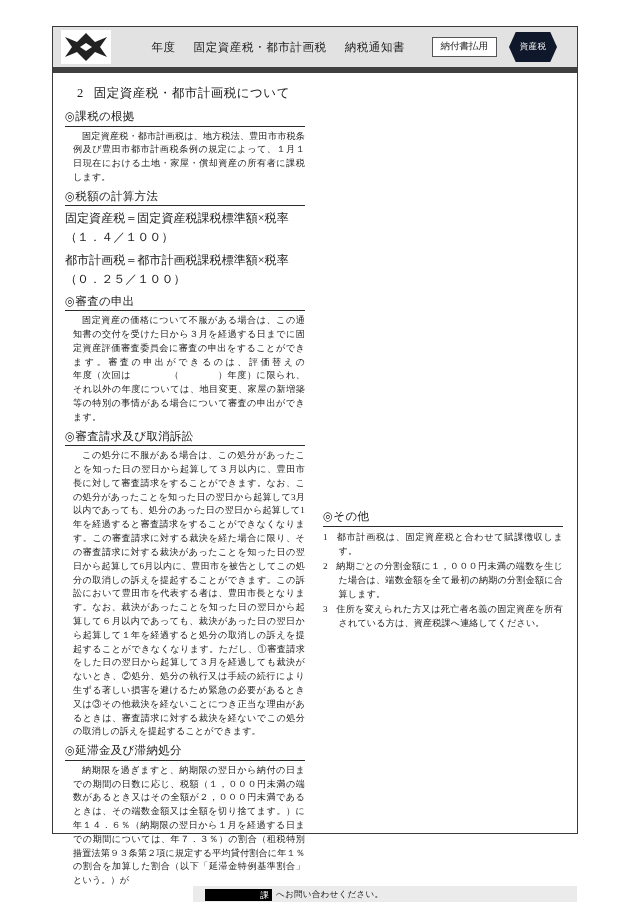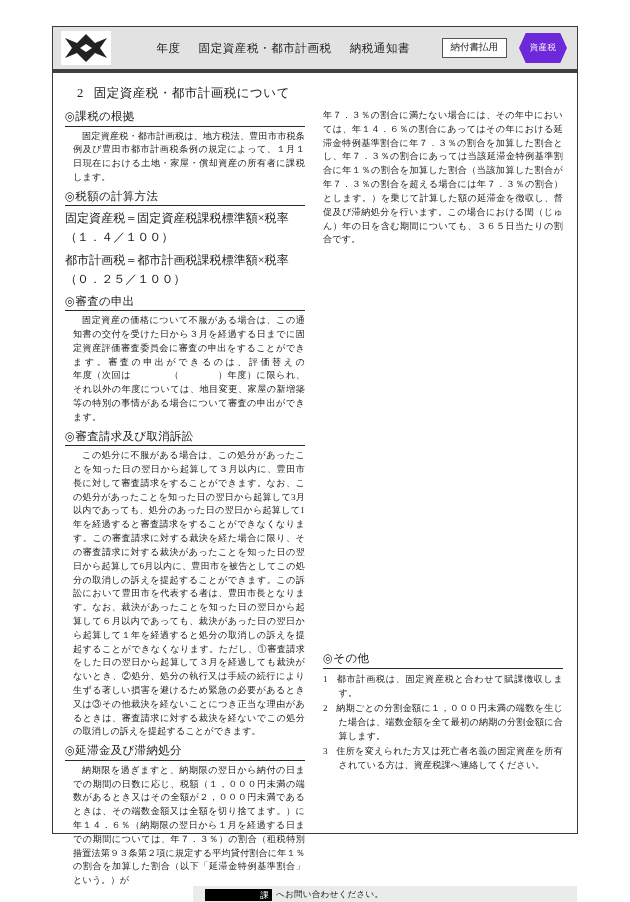--- a/index.html
+++ b/index.html
@@ -24,25 +24,25 @@
     border: 1.5px solid #3a3a3a;
     background: #ffffff;
     box-sizing: border-box;
     display: flex;
     flex-direction: column;
   }
   
   #header {
     height: 46px;
     background: #e2e2e2;
-    border-bottom: 4px solid #404040;
-    display: flex;
-    align-items: center;
-    flex: 0 0 auto;
-    padding: 0 10px 0 8px;
+    border-bottom: 6px solid #404040;
+    display: flex;
+    align-items: center;
+    flex: 0 0 auto;
+    padding: 0 20px 0 8px;
     box-sizing: border-box;
   }
   #logo {
     width: 50px;
     height: 34px;
     background: #ffffff;
     display: flex;
     align-items: center;
     justify-content: center;
     flex: 0 0 auto;
@@ -65,21 +65,21 @@
     padding: 4px 8px;
     line-height: 1;
     color: #1a1a1a;
     margin-right: 12px;
     white-space: nowrap;
   }
   #tax-hex {
     flex: 0 0 auto;
     width: 48px;
     height: 30px;
-    background: #6d28d9;
+    background: #0f172a;
     color: #ffffff;
     font-size: 8.5px;
     display: flex;
     align-items: center;
     justify-content: center;
     clip-path: polygon(14% 0%, 86% 0%, 100% 50%, 86% 100%, 14% 100%, 0% 50%);
     white-space: nowrap;
     letter-spacing: 0.3px;
   }
   
@@ -220,21 +220,20 @@
         <div class="sec-head">◎審査請求及び取消訴訟</div>
         <p class="para indent">この処分に不服がある場合は、この処分があったことを知った日の翌日から起算して３月以内に、豊田市長に対して審査請求をすることができます。なお、この処分があったことを知った日の翌日から起算して3月以内であっても、処分のあった日の翌日から起算して1年を経過すると審査請求をすることができなくなります。この審査請求に対する裁決を経た場合に限り、その審査請求に対する裁決があったことを知った日の翌日から起算して6月以内に、豊田市を被告としてこの処分の取消しの訴えを提起することができます。この訴訟において豊田市を代表する者は、豊田市長となります。なお、裁決があったことを知った日の翌日から起算して６月以内であっても、裁決があった日の翌日から起算して１年を経過すると処分の取消しの訴えを提起することができなくなります。ただし、①審査請求をした日の翌日から起算して３月を経過しても裁決がないとき、②処分、処分の執行又は手続の続行により生ずる著しい損害を避けるため緊急の必要があるとき又は③その他裁決を経ないことにつき正当な理由があるときは、審査請求に対する裁決を経ないでこの処分の取消しの訴えを提起することができます。</p>
 
         <div class="sec-head">◎延滞金及び滞納処分</div>
         <p class="para indent">納期限を過ぎますと、納期限の翌日から納付の日までの期間の日数に応じ、税額（１，０００円未満の端数があるとき又はその全額が２，０００円未満であるときは、その端数金額又は全額を切り捨てます。）に年１４．６％（納期限の翌日から１月を経過する日までの期間については、年７．３％）の割合（租税特別措置法第９３条第２項に規定する平均貸付割合に年１％の割合を加算した割合（以下「延滞金特例基準割合」という。）が</p>
 
       </div>
 
       <div class="col right">
 
-        <p class="para">年７．３％の割合に満たない場合には、その年中においては、年１４．６％の割合にあってはその年における延滞金特例基準割合に年７．３％の割合を加算した割合とし、年７．３％の割合にあっては当該延滞金特例基準割合に年１％の割合を加算した割合（当該加算した割合が年７．３％の割合を超える場合には年７．３％の割合）とします。）を乗じて計算した額の延滞金を徴収し、督促及び滞納処分を行います。この場合における閏（じゅん）年の日を含む期間についても、３６５日当たりの割合です。</p>
 
         <div style="height: 400px;"></div>
 
         <div class="sec-head">◎その他</div>
         <ul class="note-list">
           <li><span class="n">1</span><span class="sp"></span><span>都市計画税は、固定資産税と合わせて賦課徴収します。</span></li>
           <li><span class="n">2</span><span class="sp"></span><span>納期ごとの分割金額に１，０００円未満の端数を生じた場合は、端数金額を全て最初の納期の分割金額に合算します。</span></li>
           <li><span class="n">3</span><span class="sp"></span><span>住所を変えられた方又は死亡者名義の固定資産を所有されている方は、資産税課へ連絡してください。</span></li>
         </ul>
 

